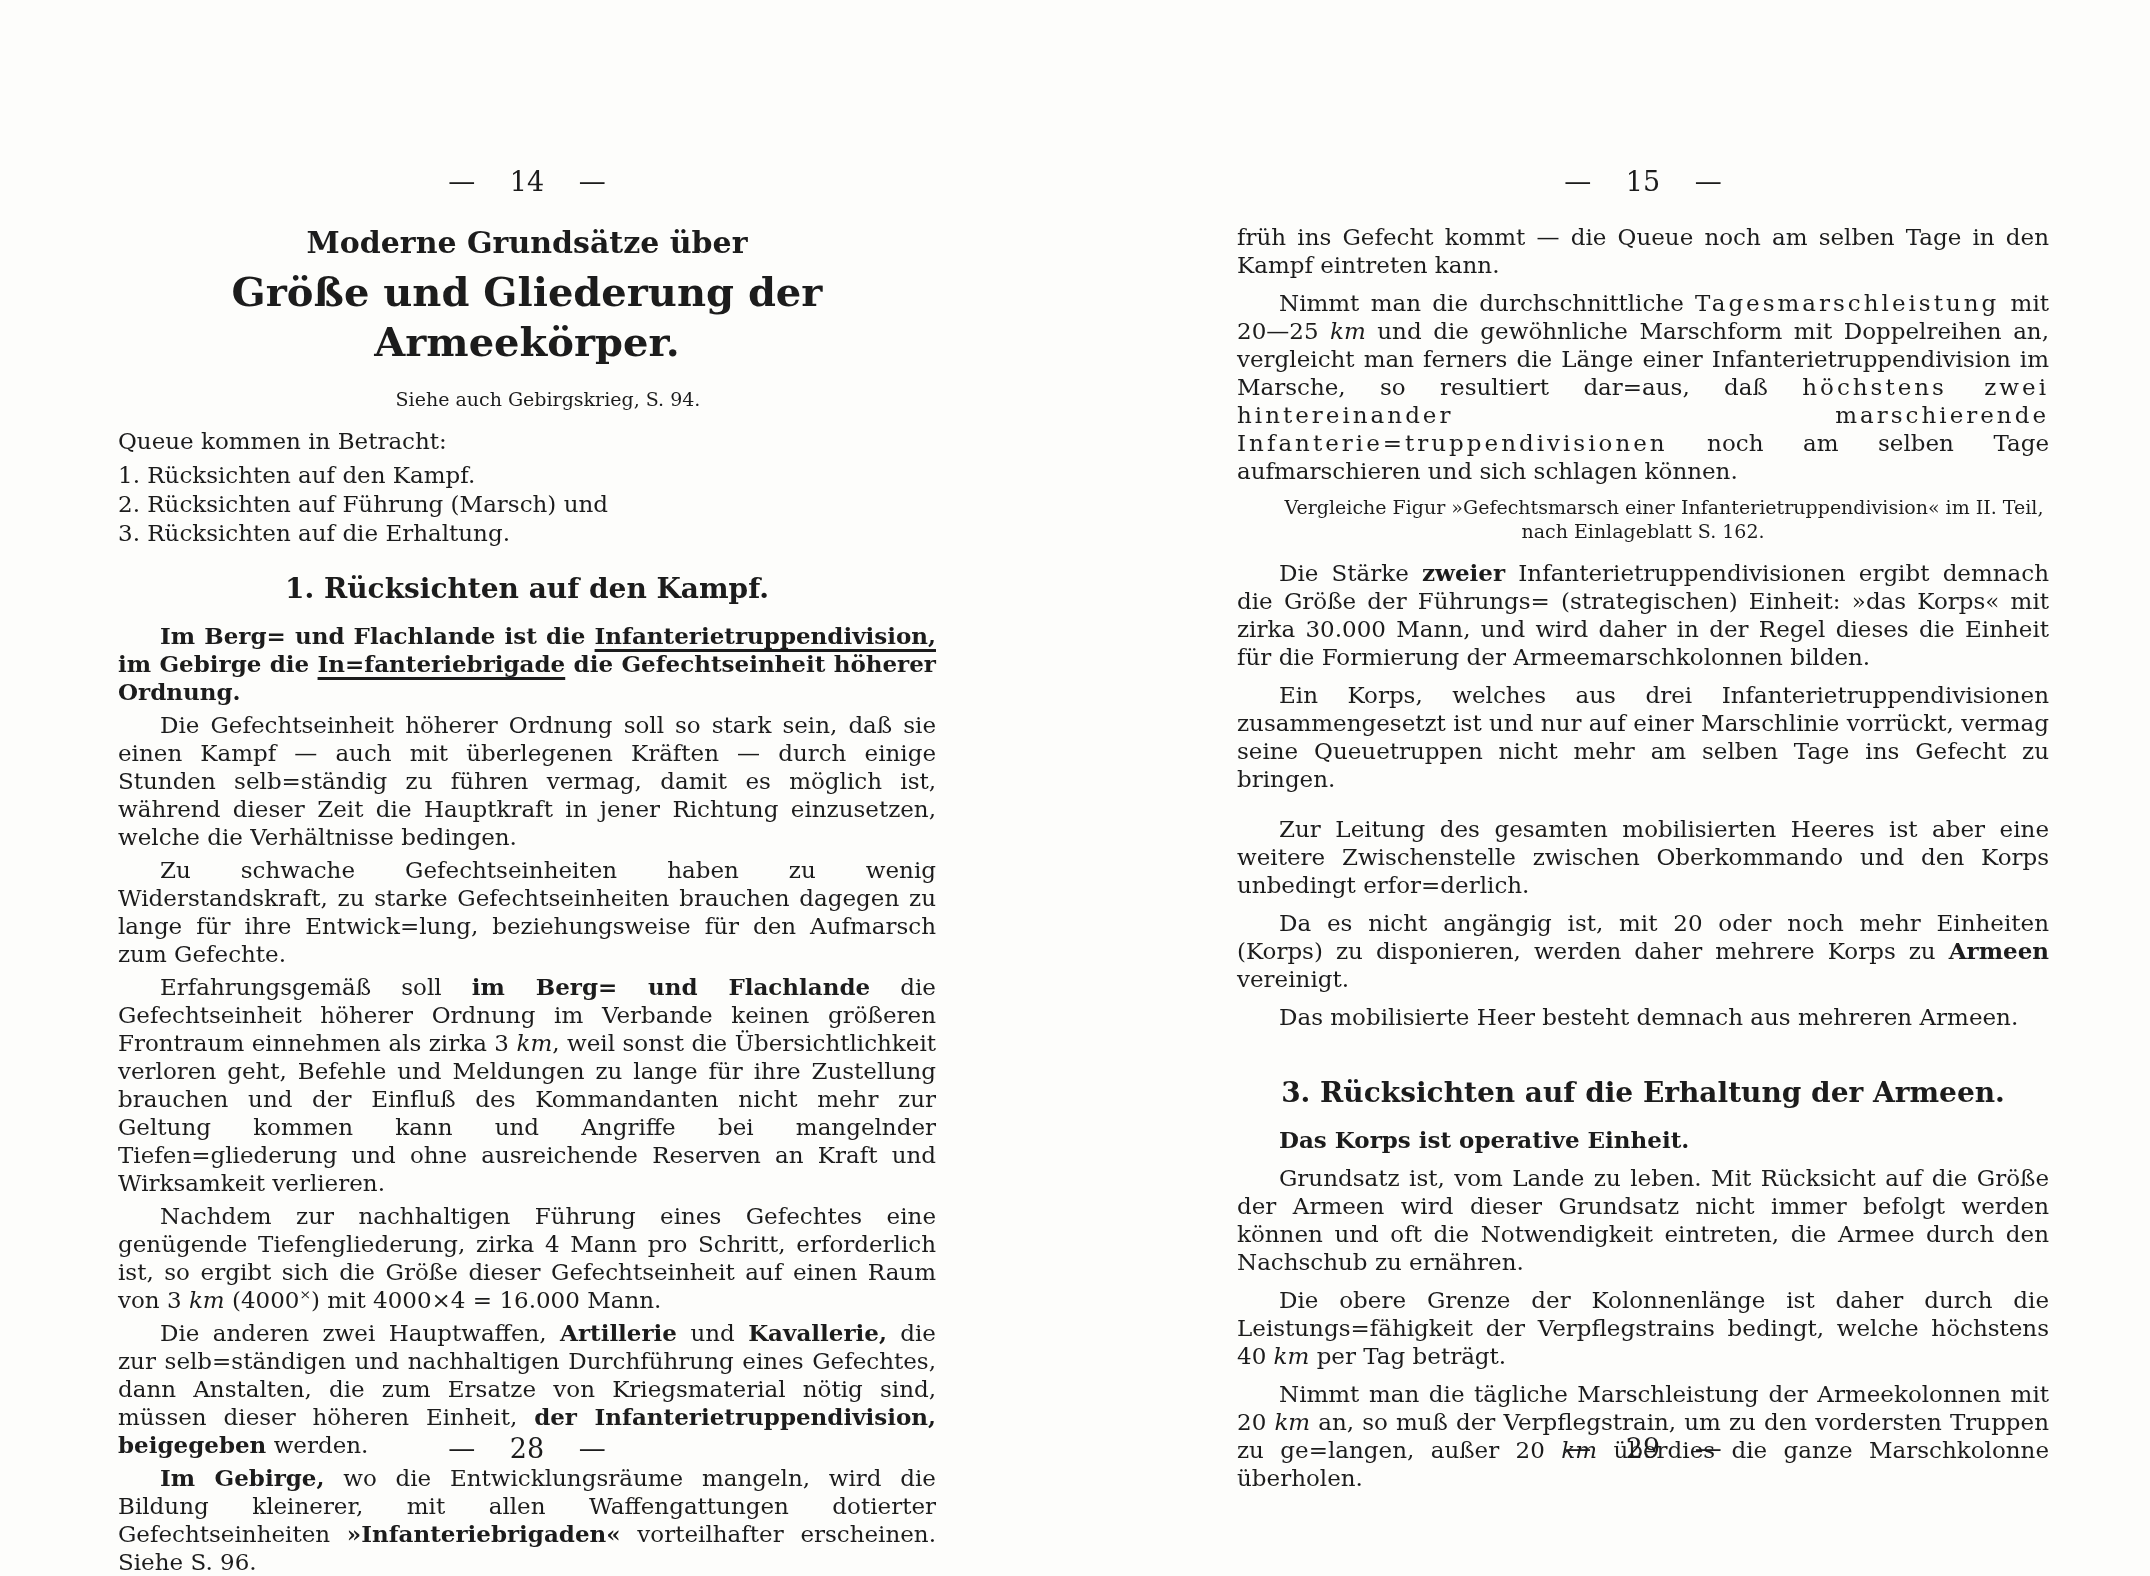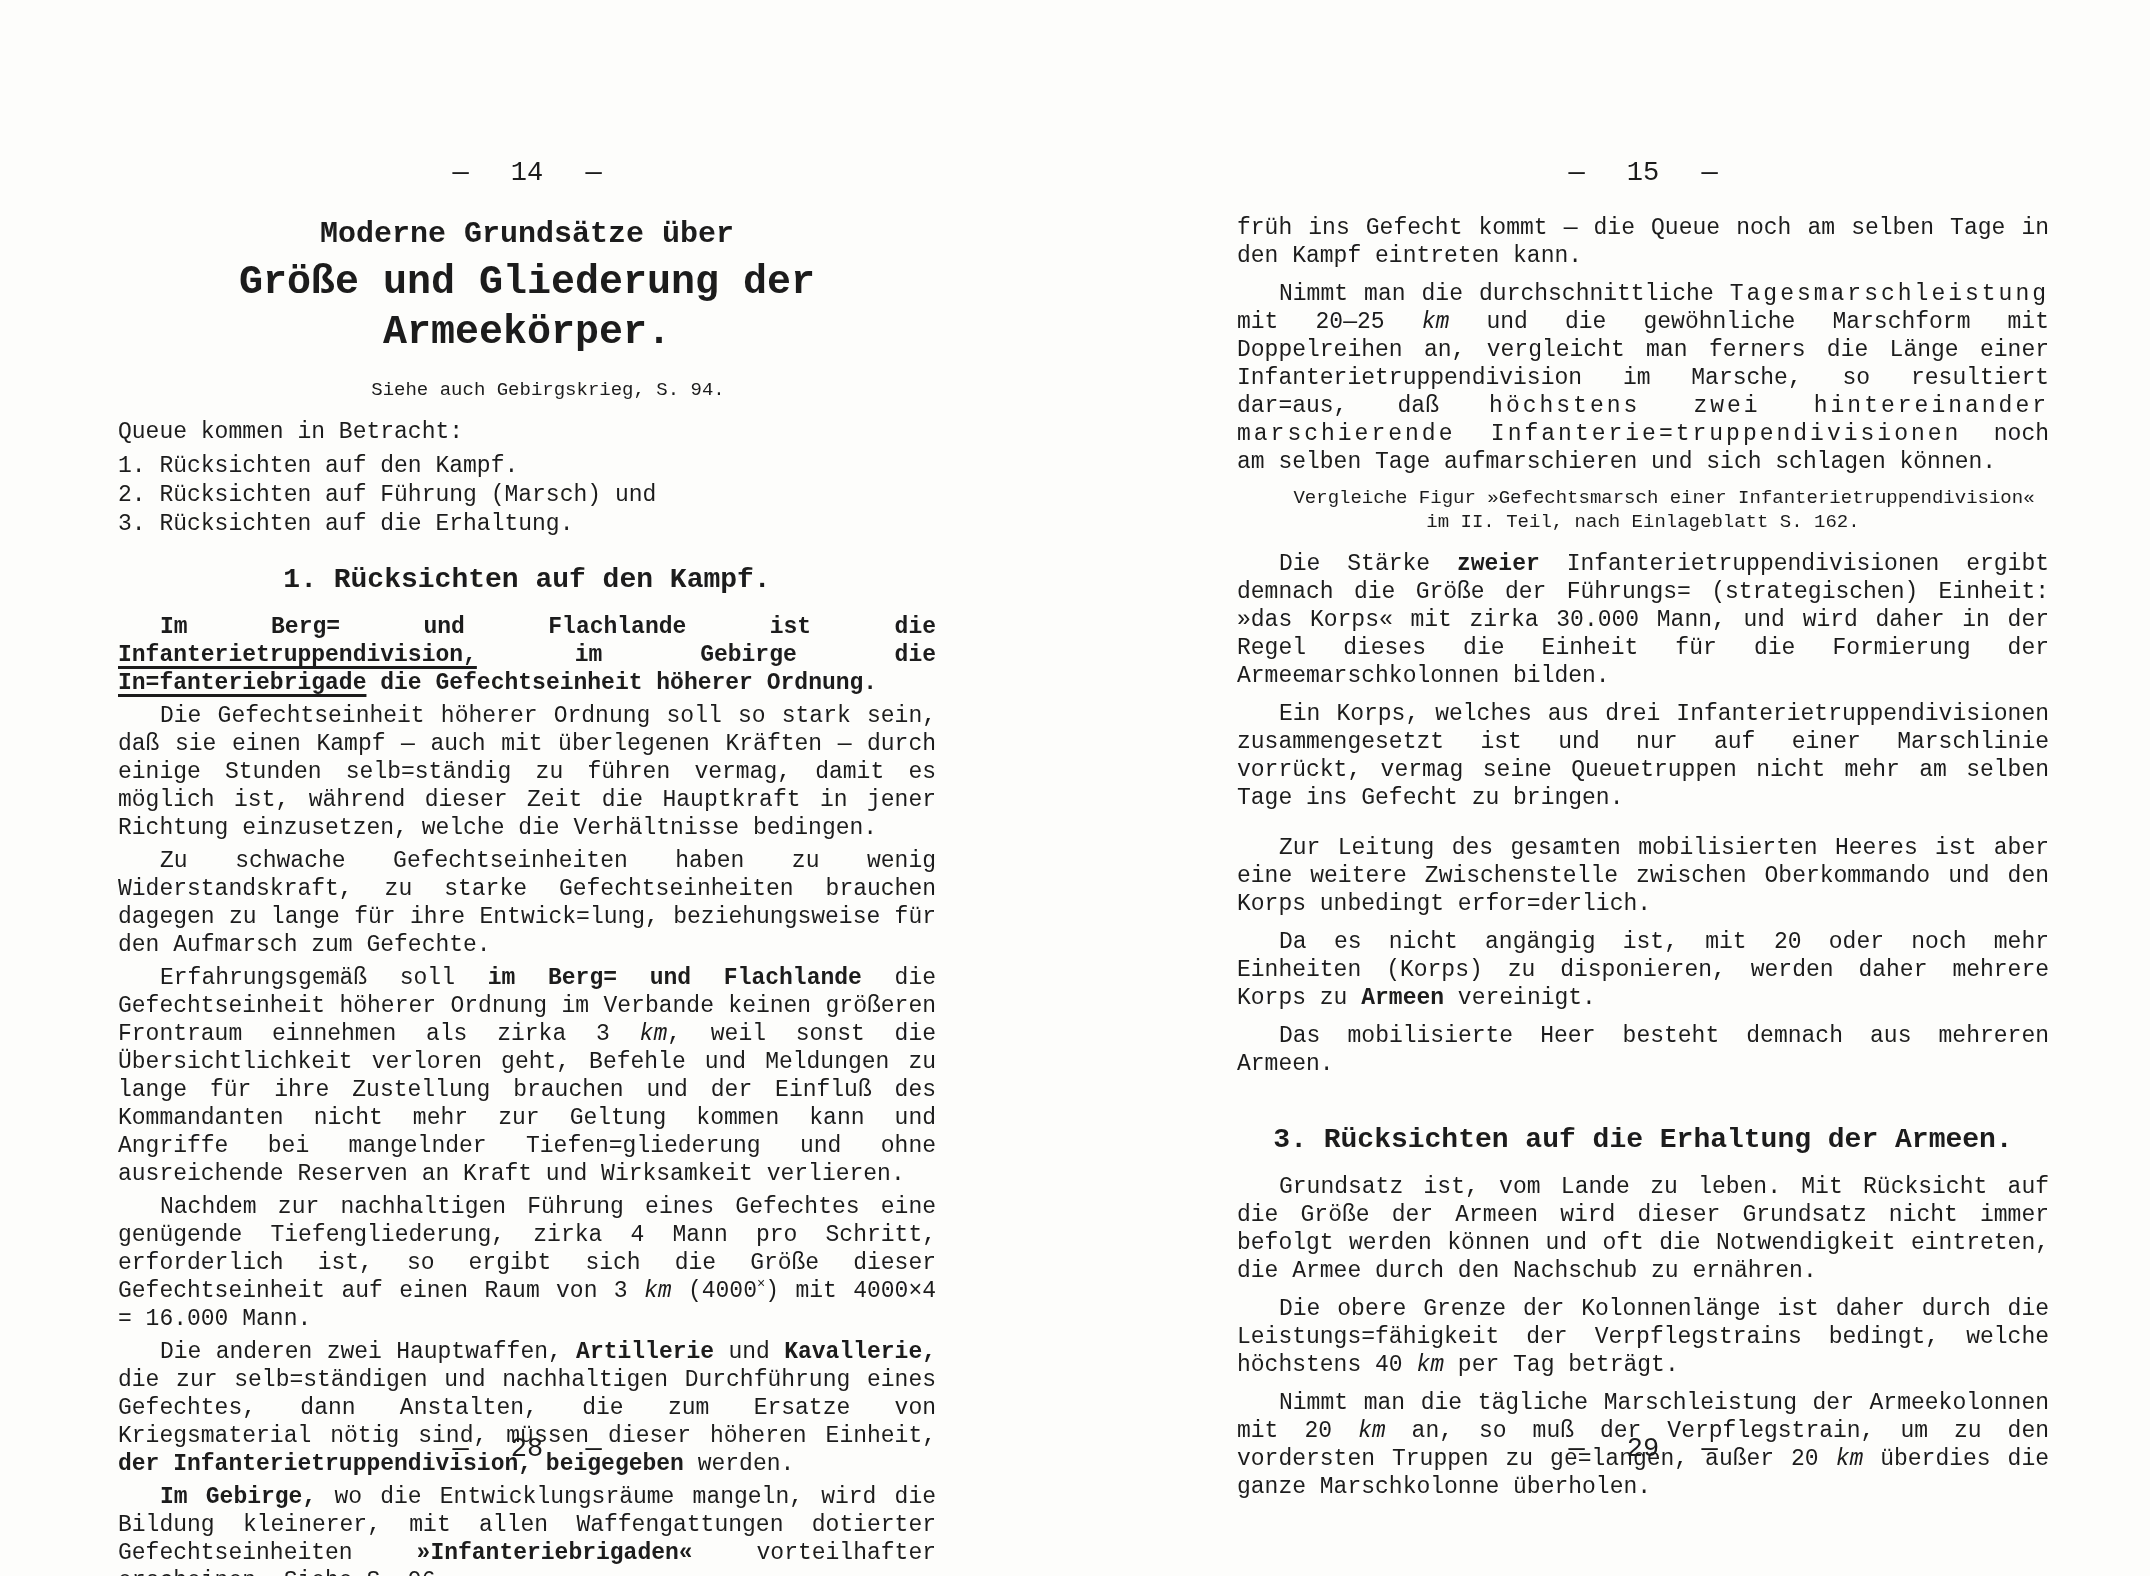--- a/index.html
+++ b/index.html
@@ -4,21 +4,21 @@
 <style>
   html,body{margin:0;padding:0;background:#e8e8e8;}
   .scan{
     position:relative;
     width:2150px;height:1576px;
     background:#fdfdfb;
     color:#1c1c1c;
     font-family:"DejaVu Serif","Liberation Serif",serif;
     overflow:hidden;
   }
-  .page{position:absolute;top:6px;bottom:0;font-family:Liberation Mono, monospace;}
+  .page{position:absolute;top:14px;bottom:0;}
   .page-left{left:118px;width:818px;}
   .page-right{left:1237px;width:812px;}
   .page-header{
     padding-top:152px;
     text-align:center;
     font-size:27px;
     word-spacing:26px;
     margin-bottom:26px;
   }
   .page-footer{
@@ -86,20 +86,21 @@
     <div class="page-body">
         <p class="para"><span>früh ins Gefecht kommt — die Queue noch am selben Tage in den Kampf eintreten kann.</span></p>
         <p class="para indent"><span>Nimmt man die durchschnittliche </span><span class="sp">Tagesmarschleistung</span><span> mit 20—25 </span><span class="i">km</span><span> und die gewöhnliche Marschform mit Doppelreihen an, vergleicht man ferners die Länge einer Infanterietruppendivision im Marsche, so resultiert dar=aus, daß </span><span class="sp">höchstens zwei hintereinander marschierende Infanterie=truppendivisionen</span><span> noch am selben Tage aufmarschieren und sich schlagen können.</span></p>
         <div class="note indent"><span>Vergleiche Figur »Gefechtsmarsch einer Infanterietruppendivision« im II. Teil, nach Einlageblatt S. 162.</span></div>
         <p class="para indent"><span>Die Stärke </span><span class="b">zweier</span><span> Infanterietruppendivisionen ergibt demnach die Größe der Führungs= (strategischen) Einheit: »das Korps« mit zirka 30.000 Mann, und wird daher in der Regel dieses die Einheit für die Formierung der Armeemarschkolonnen bilden.</span></p>
         <p class="para indent"><span>Ein Korps, welches aus drei Infanterietruppendivisionen zusammengesetzt ist und nur auf einer Marschlinie vorrückt, vermag seine Queuetruppen nicht mehr am selben Tage ins Gefecht zu bringen.</span></p>
         <p class="para indent" style="margin-top: 22px;"><span>Zur Leitung des gesamten mobilisierten Heeres ist aber eine weitere Zwischenstelle zwischen Oberkommando und den Korps unbedingt erfor=derlich.</span></p>
         <p class="para indent"><span>Da es nicht angängig ist, mit 20 oder noch mehr Einheiten (Korps) zu disponieren, werden daher mehrere Korps zu </span><span class="b">Armeen</span><span> vereinigt.</span></p>
         <p class="para indent"><span>Das mobilisierte Heer besteht demnach aus mehreren Armeen.</span></p>
         <div class="heading" style="margin-top: 45px;">3. Rücksichten auf die Erhaltung der Armeen.</div>
+        <p class="para indent"><span class="b">Das Korps ist operative Einheit.</span></p>
         <p class="para indent"><span>Grundsatz ist, vom Lande zu leben. Mit Rücksicht auf die Größe der Armeen wird dieser Grundsatz nicht immer befolgt werden können und oft die Notwendigkeit eintreten, die Armee durch den Nachschub zu ernähren.</span></p>
         <p class="para indent"><span>Die obere Grenze der Kolonnenlänge ist daher durch die Leistungs=fähigkeit der Verpflegstrains bedingt, welche höchstens 40 </span><span class="i">km</span><span> per Tag beträgt.</span></p>
         <p class="para indent"><span>Nimmt man die tägliche Marschleistung der Armeekolonnen mit 20 </span><span class="i">km</span><span> an, so muß der Verpflegstrain, um zu den vordersten Truppen zu ge=langen, außer 20 </span><span class="i">km</span><span> überdies die ganze Marschkolonne überholen.</span></p>
       </div>
     <div class="page-footer">— 29 —</div>
   </section>
 
 </div>
 
 </body></html>

